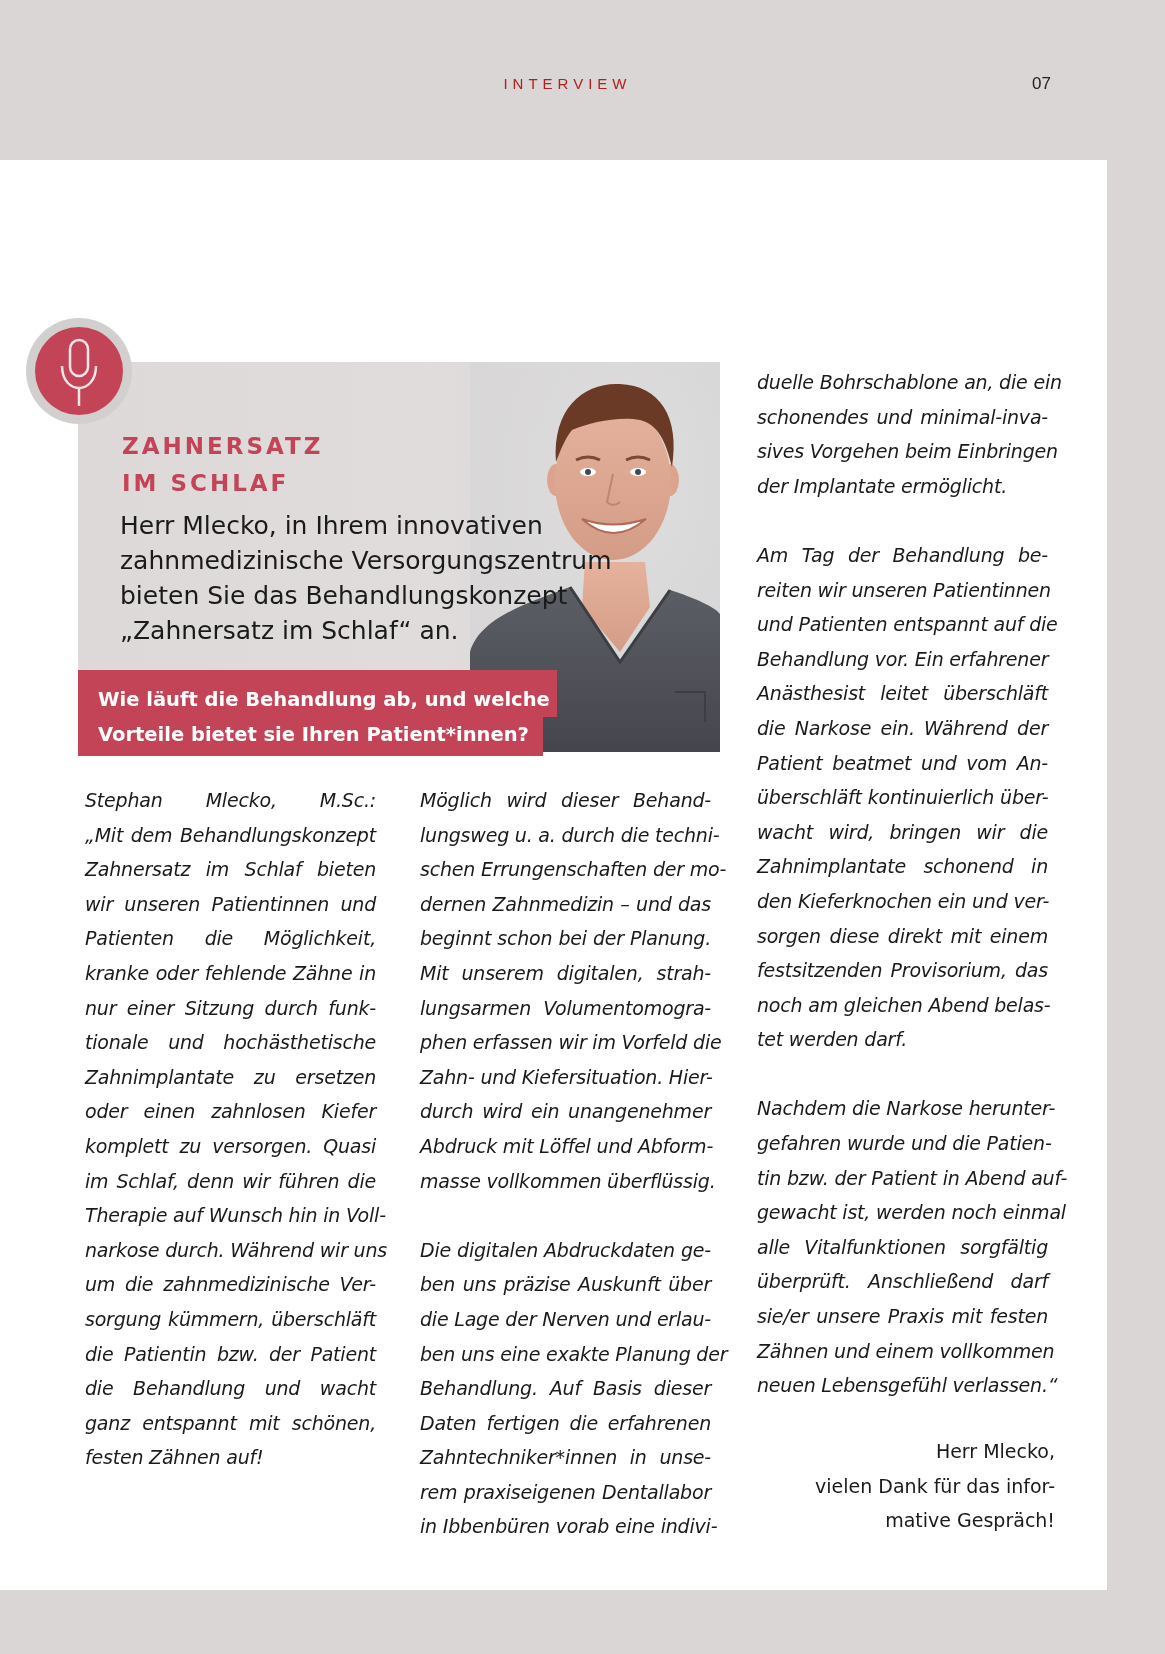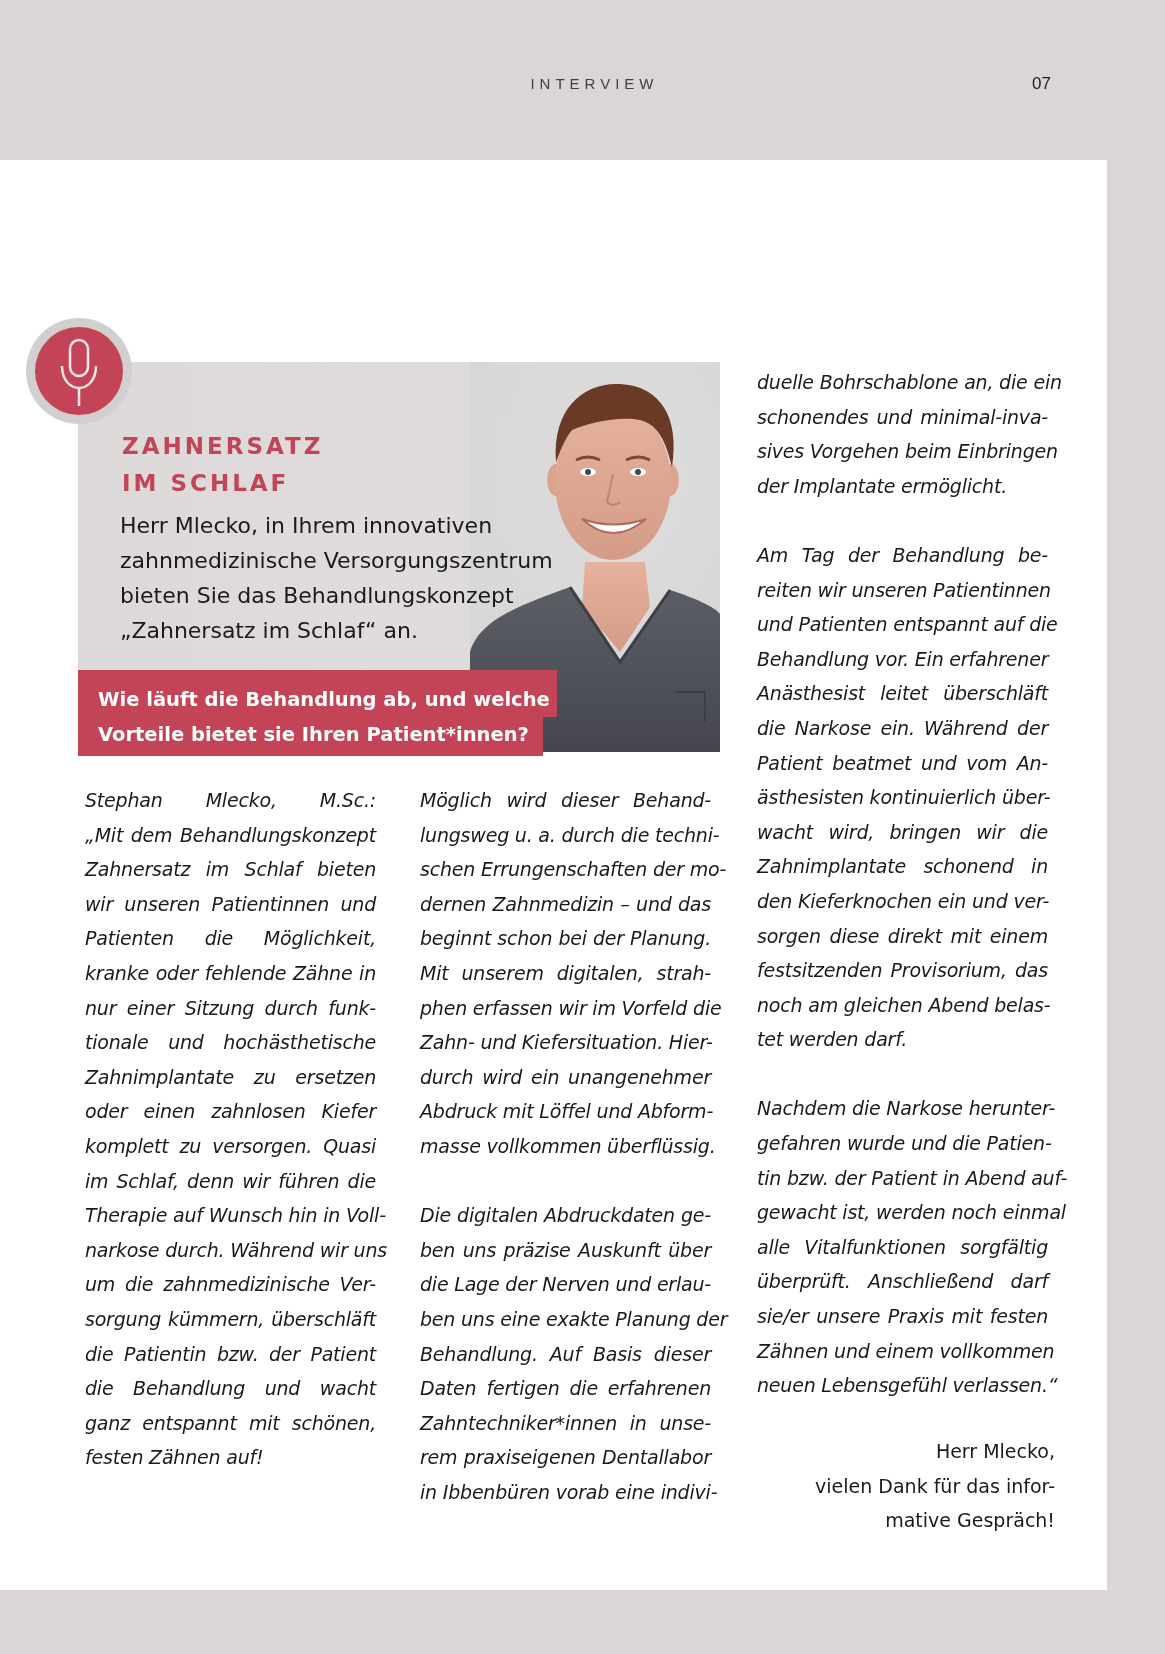--- a/index.html
+++ b/index.html
@@ -4,22 +4,21 @@
   <style>
     html, body { margin:0; padding:0; }
     body {
       width:1165px; height:1654px; position:relative;
       background:#d9d6d5; overflow:hidden;
       font-family:"DejaVu Sans", sans-serif; color:#1a1a1a;
     }
     .header-label {
       position:absolute; top:75px; left:0; width:1135px; text-align:center;
       font-family:"Liberation Sans", sans-serif; font-size:15px; letter-spacing:5px;
-      color:#404040;
-      padding-left:27px;
+      color:#b91c1c;
     }
     .page-num {
       position:absolute; top:74px; left:1032px;
       font-family:"Liberation Sans", sans-serif; font-size:17px; color:#222;
     }
     .sheet {
       position:absolute; left:0; top:160px; width:1107px; height:1430px;
       background:#ffffff;
     }
     .hero {
@@ -36,21 +35,21 @@
       width:88px; height:88px; border-radius:50%; background:#c34457;
       display:flex; align-items:center; justify-content:center;
     }
     .hero-title {
       position:absolute; left:122px; top:428px; z-index:2;
       font-family:"DejaVu Sans", sans-serif; font-weight:bold;
       font-size:23px; letter-spacing:3px; line-height:37px; color:#c34457;
     }
     .hero-intro {
       position:absolute; left:120px; top:508px; z-index:2;
-      font-family:"DejaVu Sans", sans-serif; font-size:22px; line-height:35px; color:#1a1a1a;
+      font-family:"DejaVu Sans", sans-serif; font-size:25px; line-height:35px; color:#1a1a1a;
     }
     .portrait {
       position:absolute; left:470px; top:362px; width:250px; height:390px; z-index:1;
     }
     .question {
       position:absolute; left:78px; top:670px; z-index:2;
       font-family:"DejaVu Sans", sans-serif; font-weight:bold; font-size:19.5px; color:#fff;
     }
     .q-line { display:block; background:#c34457; padding:0 16px 0 20px; height:35px; line-height:35px; white-space:nowrap; }
     .q-line.l1 { width:443px; padding-top:12px; }
@@ -180,20 +179,21 @@
     </p>
   </div>
 <div class="col col2">
     <p>
       <span class="line">Möglich wird dieser Behand-</span>
       <span class="line">lungsweg u. a. durch die techni-</span>
       <span class="line">schen Errungenschaften der mo-</span>
       <span class="line">dernen Zahnmedizin – und das</span>
       <span class="line">beginnt schon bei der Planung.</span>
       <span class="line">Mit unserem digitalen, strah-</span>
+      <span class="line">lungsarmen Volumentomogra-</span>
       <span class="line">phen erfassen wir im Vorfeld die</span>
       <span class="line">Zahn- und Kiefersituation. Hier-</span>
       <span class="line">durch wird ein unangenehmer</span>
       <span class="line">Abdruck mit Löffel und Abform-</span>
       <span class="line last">masse vollkommen überflüssig.</span>
     </p>
     <p>
       <span class="line">Die digitalen Abdruckdaten ge-</span>
       <span class="line">ben uns präzise Auskunft über</span>
       <span class="line">die Lage der Nerven und erlau-</span>
@@ -213,21 +213,21 @@
       <span class="line last">der Implantate ermöglicht.</span>
     </p>
     <p>
       <span class="line">Am Tag der Behandlung be-</span>
       <span class="line">reiten wir unseren Patientinnen</span>
       <span class="line">und Patienten entspannt auf die</span>
       <span class="line">Behandlung vor. Ein erfahrener</span>
       <span class="line">Anästhesist leitet überschläft</span>
       <span class="line">die Narkose ein. Während der</span>
       <span class="line">Patient beatmet und vom An-</span>
-      <span class="line">ästhesisten kontinuierlich über-</span>
+      <span class="line">überschläft kontinuierlich über-</span>
       <span class="line">wacht wird, bringen wir die</span>
       <span class="line">Zahnimplantate schonend in</span>
       <span class="line">den Kieferknochen ein und ver-</span>
       <span class="line">sorgen diese direkt mit einem</span>
       <span class="line">festsitzenden Provisorium, das</span>
       <span class="line">noch am gleichen Abend belas-</span>
       <span class="line last">tet werden darf.</span>
     </p>
     <p>
       <span class="line">Nachdem die Narkose herunter-</span>

